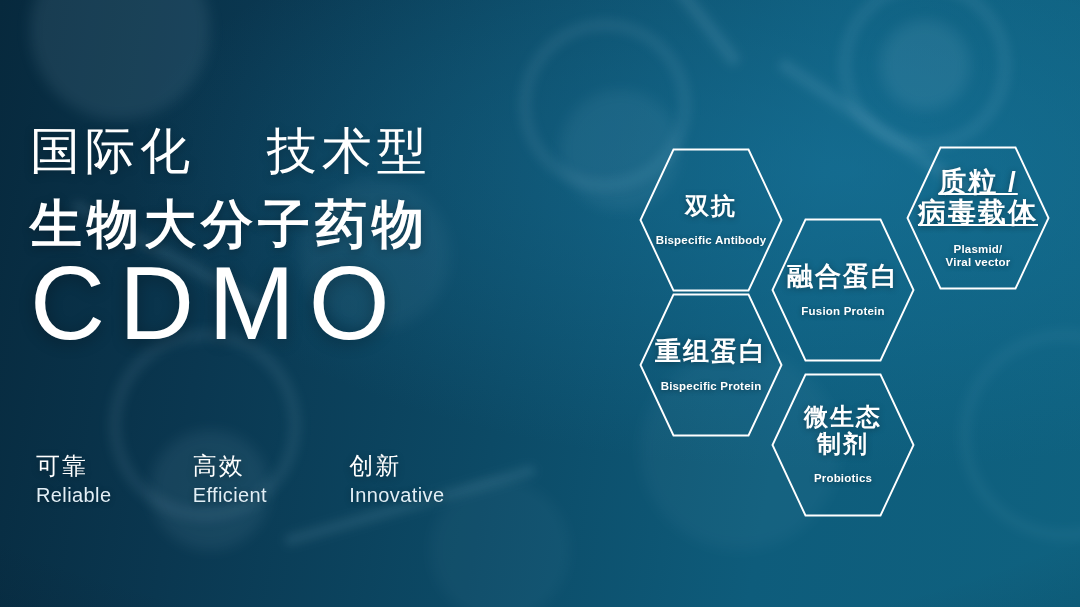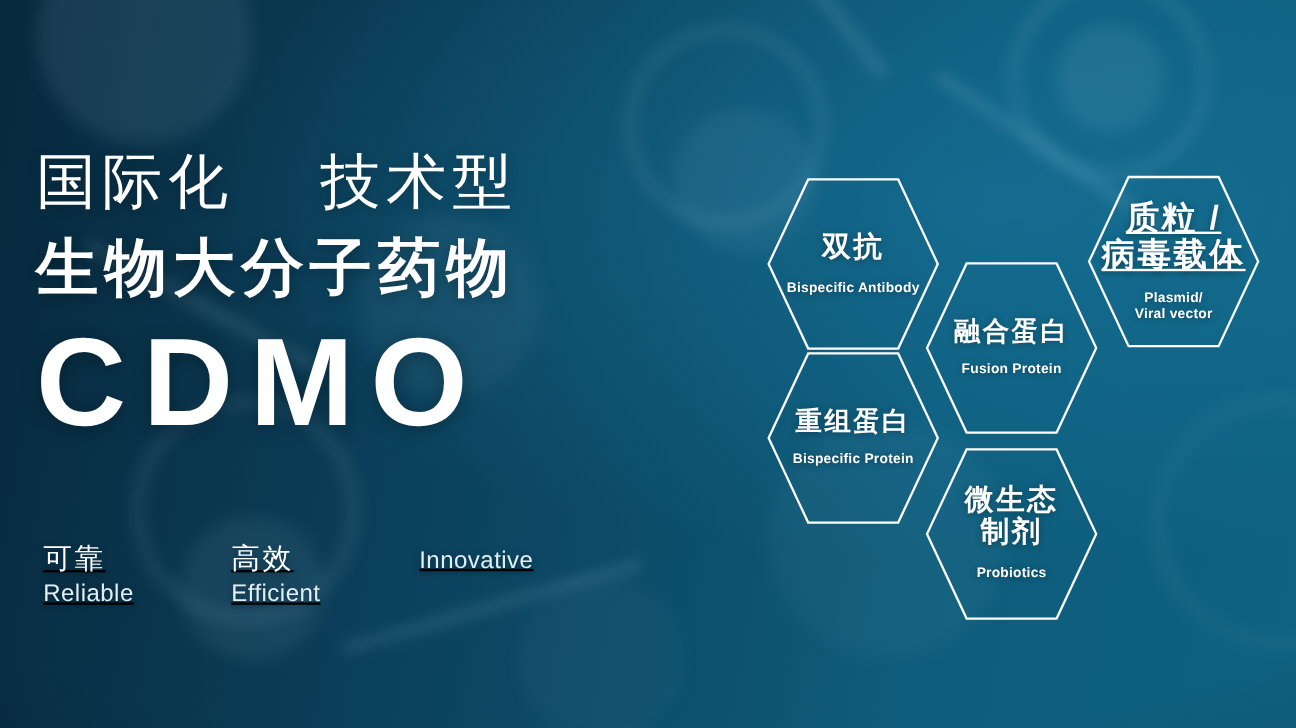--- a/index.html
+++ b/index.html
@@ -24,27 +24,27 @@
     letter-spacing:5px;white-space:nowrap;
     text-shadow:0 2px 10px rgba(0,0,0,0.25);
   }
   .line1 .gap{display:inline-block;width:34px;}
   .line2{
     margin-top:22px;font-size:52px;line-height:1;color:#ffffff;font-weight:700;
     letter-spacing:5px;white-space:nowrap;
     text-shadow:0 2px 10px rgba(0,0,0,0.3);
   }
   .line3{
-    margin-top:16px;font-size:104px;line-height:1.02;color:#ffffff;font-weight:700;
+    font-size:104px;line-height:1.02;color:#ffffff;font-weight:400;
     letter-spacing:14px;white-space:nowrap;
     text-shadow:0 3px 16px rgba(0,0,0,0.3);
   }
 
   
-  .keys{position:absolute;left:36px;top:452px;width:470px;display:flex;text-decoration:underline;}
+  .keys{position:absolute;left:36px;top:452px;width:470px;display:flex;}
   .key{width:172px;}
   .key .cn{font-size:24px;color:#ffffff;font-weight:400;letter-spacing:2px;line-height:1.15;
            text-shadow:0 2px 8px rgba(0,0,0,0.3);}
   .key .en{margin-top:4px;font-size:20px;color:#e2eef5;font-weight:400;letter-spacing:0.4px;
            text-shadow:0 1px 6px rgba(0,0,0,0.3);}
 
   
   .hexlayer{position:absolute;inset:0;}
   .hex{position:absolute;width:150px;height:150px;}
   .hex svg{position:absolute;inset:0;width:100%;height:100%;overflow:visible;}
@@ -52,21 +52,21 @@
     position:absolute;inset:0;display:flex;flex-direction:column;
     align-items:center;justify-content:center;text-align:center;
     padding:0 6px;box-sizing:border-box;
   }
   .hex .cn{color:#ffffff;font-weight:700;line-height:1.12;letter-spacing:2px;white-space:nowrap;
            text-shadow:0 1px 6px rgba(0,0,0,0.35);}
   .hex .en{color:#ffffff;font-weight:700;line-height:1.2;margin-top:14px;letter-spacing:0.2px;
            text-shadow:0 1px 5px rgba(0,0,0,0.35);}
 
   .hex.s-cn20 .cn{font-size:28px;text-decoration:underline;}
-  .hex.s-cn22 .cn{font-size:22px;}
+  .hex.s-cn22 .cn{font-size:26px;}
   .hex.s-cn24 .cn{font-size:24px;}
   .hex.s-en11 .en{font-size:11.5px;}
 </style>
 </head>
 <body>
 
 <div id="stage">
 
   <div class="molecules">
     <div class="mol" style="left:30px;  top:-60px; width:180px;height:180px;"></div>
@@ -100,20 +100,21 @@
   <div class="keys">
     <div class="key">
       <div class="cn">可靠</div>
       <div class="en">Reliable</div>
     </div>
     <div class="key">
       <div class="cn">高效</div>
       <div class="en">Efficient</div>
     </div>
     <div class="key">
+      <div class="cn">创新</div>
       <div class="en">Innovative</div>
     </div>
   </div>
 
   <div class="hexlayer">
 
 
     <div class="hex s-cn24 s-en11" style="left:636px;top:145px;">
       <svg viewBox="0 0 100 100" preserveAspectRatio="none">
         <polygon points="25,3 75,3 97,50 75,97 25,97 3,50" fill="none" stroke="#ffffff" stroke-width="1.9" vector-effect="non-scaling-stroke"></polygon>

